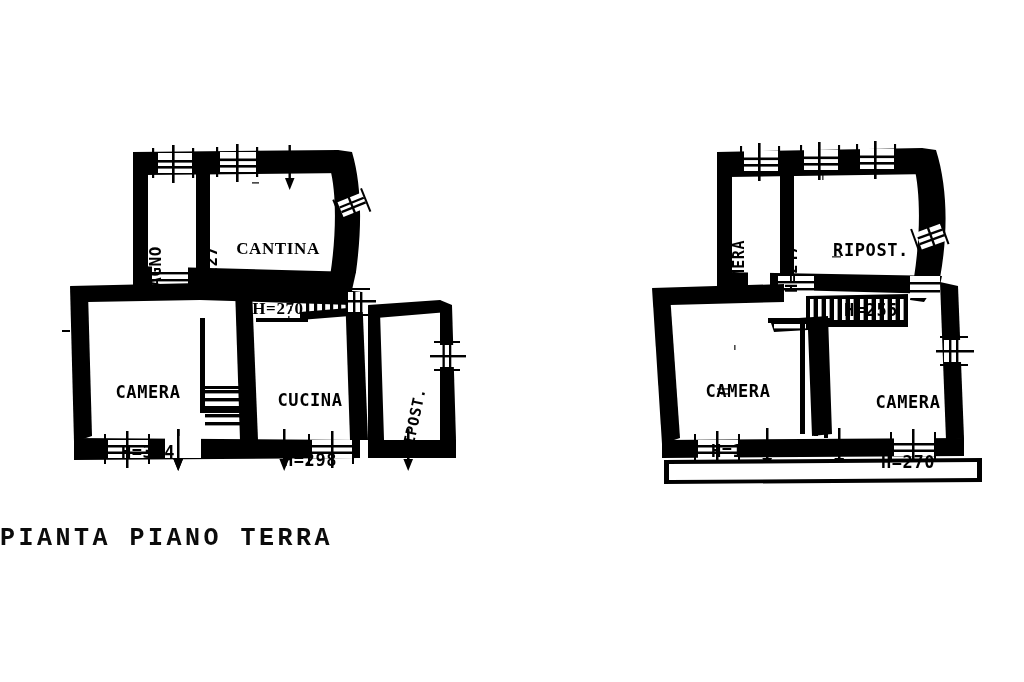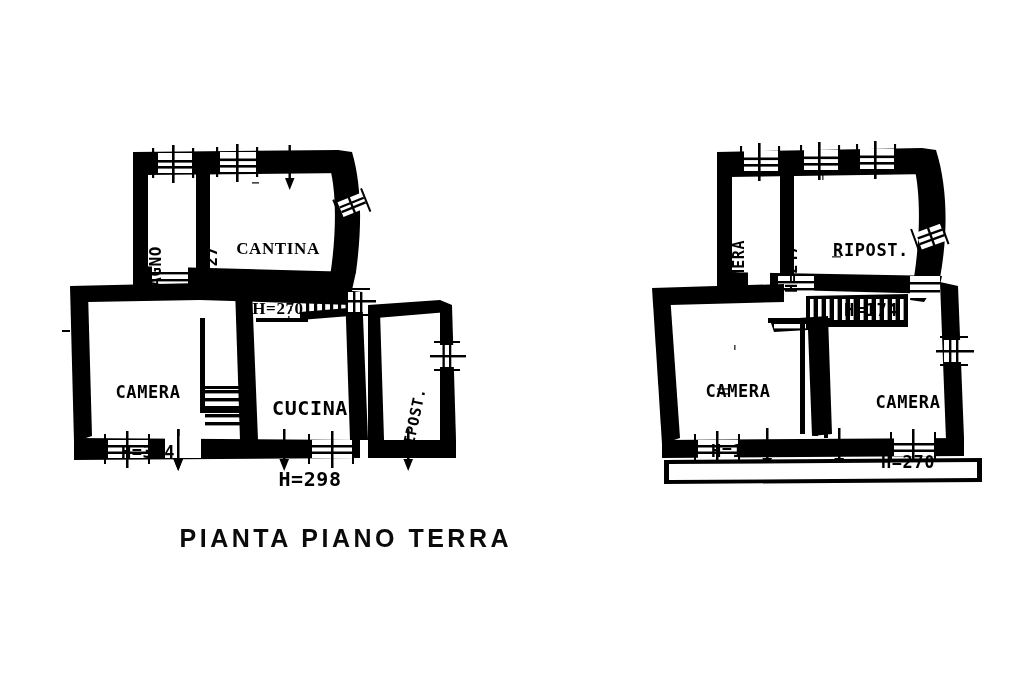--- a/index.html
+++ b/index.html
@@ -36,22 +36,22 @@
     height: 682px;
     display: block;
     shape-rendering: geometricPrecision;
   }
 
   .caption {
     position: absolute;
     width: 512px;
     left: 0;
     top: 524px;
-    text-align: right;
-    font-family: Liberation Sans, sans-serif;
+    text-align: left;
+    font-family: Liberation Mono, monospace;
     font-size: 25px;
     font-weight: 700;
     letter-spacing: 3.5px;
     color: #0b0b0b;
     white-space: pre;
   }
 
   
   .rlabel {
     position: absolute;
@@ -217,21 +217,21 @@
     <div class="rlabel" style="left:218px; top:199px; width:120px; font-size:17px;font-family:Liberation Serif, serif;">
       <span class="ln">CANTINA</span>
       <span class="ln">H=270</span>
     </div>
 
     <div class="rlabel" style="left:88px; top:342px; width:120px; font-size:17px;">
       <span class="ln">CAMERA</span>
       <span class="ln">H=394</span>
     </div>
 
-    <div class="rlabel" style="left:252px; top:350px; width:116px; font-size:20px;">
+    <div class="rlabel" style="left:252px; top:350px; width:116px; font-size:17px;">
       <span class="ln">CUCINA</span>
       <span class="ln">H=298</span>
     </div>
 
     <div class="rlabel rot90b" style="left:367px; top:377px; width:96px; font-size:15px;">
       <span class="ln">RIPOST.</span>
     </div>
 
     <div class="caption">PIANTA PIANO TERRA</div>
   </div>
@@ -377,21 +377,21 @@
       </g>
     </svg>
 
     <div class="rlabel rot90" style="left:205px; top:198px; width:100px; font-size:15px;">
       <span class="ln">CAMERA</span>
       <span class="ln">H=247</span>
     </div>
 
     <div class="rlabel" style="left:296px; top:200px; width:126px; font-size:17px;">
       <span class="ln">RIPOST.</span>
-      <span class="ln">H=174</span>
+      <span class="ln">H=255</span>
     </div>
 
     <div class="rlabel" style="left:166px; top:341px; width:120px; font-size:17px;">
       <span class="ln">CAMERA</span>
       <span class="ln">H=120</span>
     </div>
 
     <div class="rlabel" style="left:336px; top:352px; width:120px; font-size:17px;">
       <span class="ln">CAMERA</span>
       <span class="ln">H=270</span>

